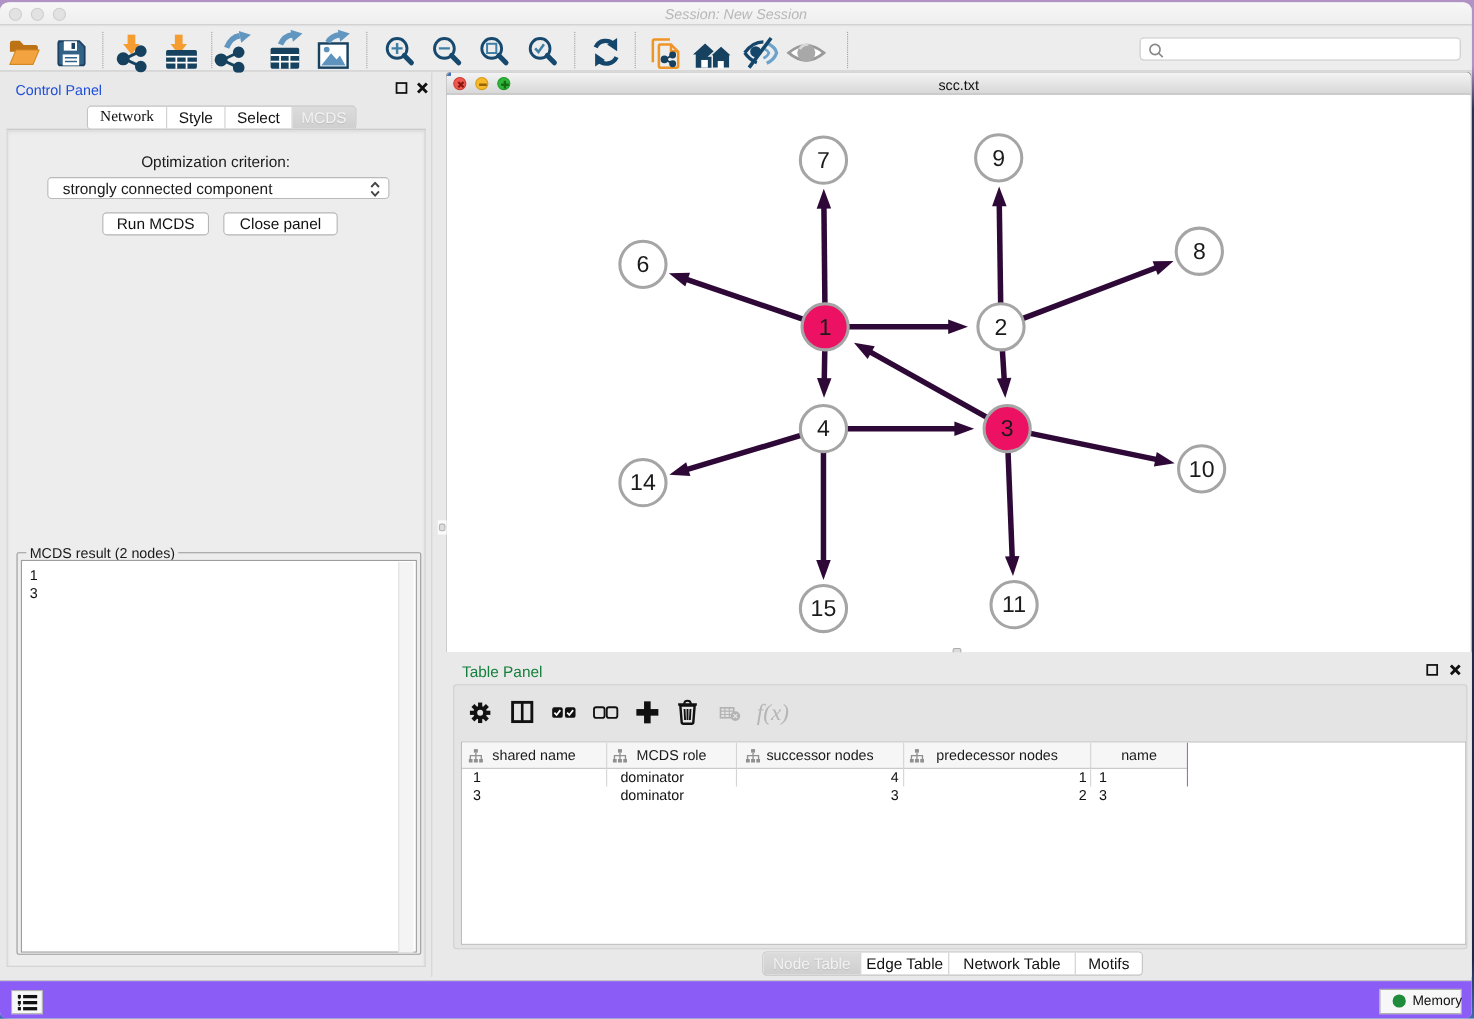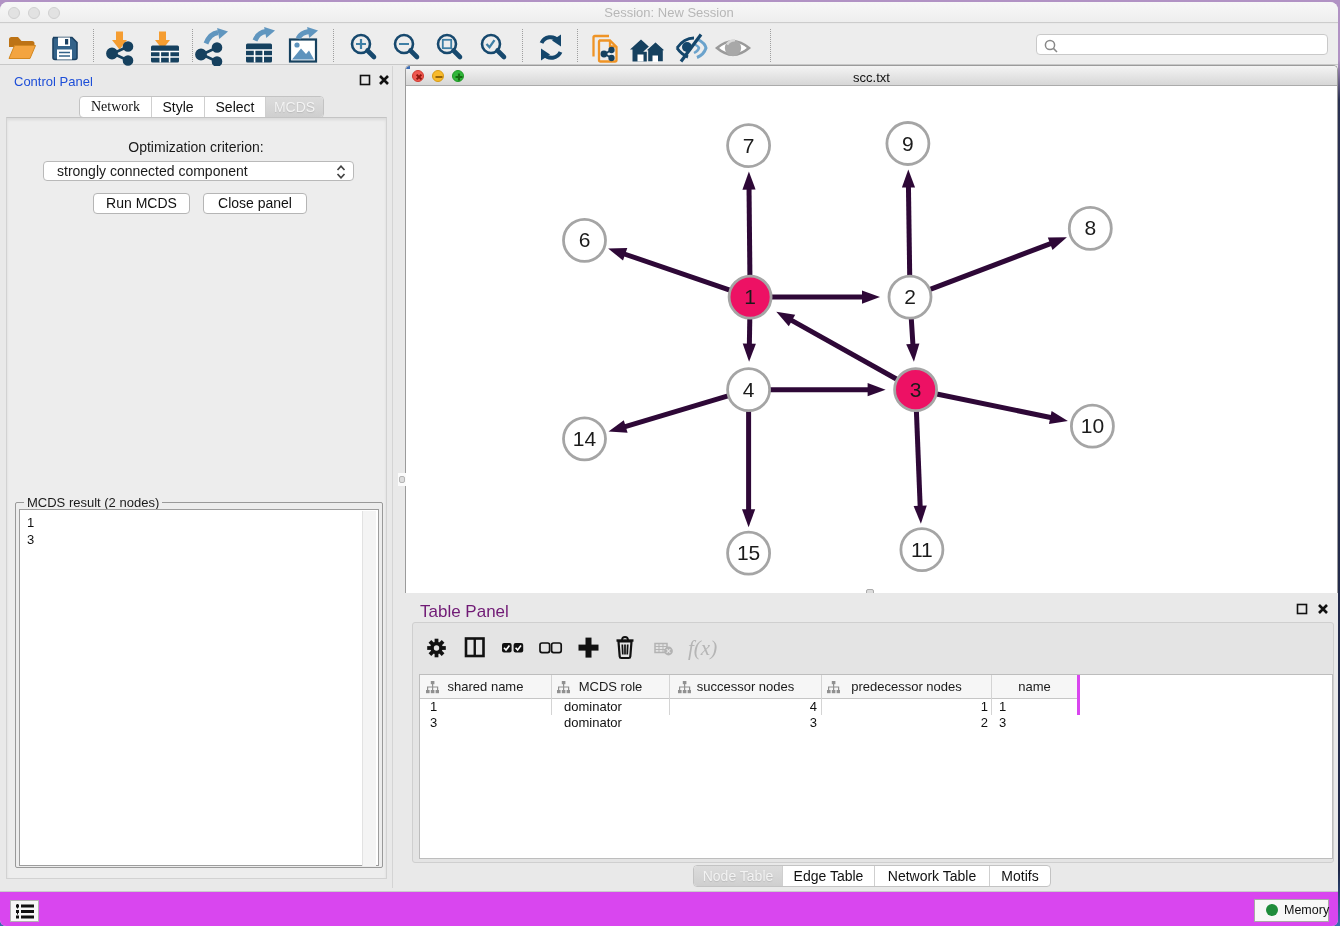--- a/index.html
+++ b/index.html
@@ -7,21 +7,21 @@
 body { background:linear-gradient(180deg,#b192c4 0px,#b192c4 60px,#2a3052 100px,#1e2747 870px,#3c6cb0 926px); font-family:"Liberation Sans", sans-serif; position:relative; }
 .abs { position:absolute; }
 #win { position:absolute; left:0; top:2px; width:1338px; height:924px;
   border-radius:8px 8px 6px 6px; background:#e9e9e9; overflow:hidden; }
 #bluecorner { position:absolute; left:0; top:919px; width:8px; height:7px; background:#3a68ad; }
 #titlebar { position:absolute; left:0; top:0; width:100%; height:21px;
   background:linear-gradient(#f7f7f7,#eeeeee); border-bottom:1px solid #cccccc; }
 .tl { position:absolute; top:5px; width:12px; height:12px; border-radius:50%;
   background:#e2e2e2; border:1px solid #cfcfcf; }
 #title { position:absolute; top:3px; left:0; width:100%; text-align:center;
-  font-size:13px; color:#b7b7b7; }
+  font-size:13px; color:#b7b7b7;font-style:italic; }
 #toolbar { position:absolute; left:0; top:22px; width:100%; height:41px;
   background:#ededed; border-bottom:1px solid #c8c8c8; }
 .tsep { position:absolute; top:5px; height:33px; width:0;
   border-left:1px dotted #9f9f9f; }
 #searchbox { position:absolute; left:1036px; top:10px; width:292px; height:21px;
   background:#fff; border:1px solid #c9c9c9; border-radius:4px; }
 #searchbox svg { position:absolute; left:6px; top:3px; }
 
 #cpanel { position:absolute; left:0; top:64px; width:393px; height:822px;
   background:#e9e9e9; border-right:1px solid #d4d4d4; }
@@ -57,36 +57,36 @@
   background:#fff; overflow:hidden; }
 #netwin-bar { position:absolute; left:0; top:0; width:100%; height:20px;
   background:linear-gradient(#f4f4f4,#d7d7d7); border-bottom:1px solid #ababab; }
 .wl { position:absolute; top:4px; width:12px; height:12px; border-radius:50%; }
 #netwin-title { position:absolute; left:0; top:4px; width:100%; text-align:center;
   font-size:13px; color:#111; }
 #canvas { position:absolute; left:0; top:21px; width:931px; height:506px; background:#fff; }
 
 #tpanel { position:absolute; left:394px; top:591px; width:946px; height:295px;
   background:#e9e9e9; }
-#tpanel-title { position:absolute; left:26px; top:9px; font-size:17px; color:#701a75; }
+#tpanel-title { position:absolute; left:26px; top:9px; font-size:14px; color:#15803d; }
 #tblock { position:absolute; left:18px; top:29px; width:922px; height:241px;
   background:#e4e4e4; border:1px solid #cfcfcf; border-radius:3px; }
 #ttable { position:absolute; left:6px; top:51px; width:914px; height:185px;
   background:#fff; border:1px solid #bdbdbd; overflow:hidden; }
 #thead { position:absolute; left:0; top:0; width:660px; height:24px;
   background:#f6f6f6; border-bottom:1px solid #c6c6c6; }
 .hcell { position:absolute; top:0; height:40px; border-right:1px solid #d4d4d4;
   font-size:13px; color:#1a1a1a; text-align:center; line-height:24px; }
 .trow { position:absolute; font-size:13px; color:#111; height:16px; line-height:16px; }
 
 #ttabs { position:absolute; left:299px; top:272px; height:22px;
   background:#fff; border:1px solid #c3c3c3; border-radius:4px; display:flex; overflow:hidden; }
 
 #statusbar { position:absolute; left:0; top:889px; width:100%; height:35px;
-  border-top:1px solid #cbcbcb; background:#d946ef; }
+  border-top:1px solid #cbcbcb; background:#8b5cf6; }
 #listbtn { position:absolute; left:10px; top:8px; width:29px; height:22px;
   background:#f7f7f7; border:1px solid #b2b2b2; }
 #membtn { position:absolute; left:1254px; top:7px; width:75px; height:23px;
   background:#f7f7f7; border:1px solid #a8a8a8; font-size:13px; color:#111; }
 </style>
 </head>
 <body>
 <svg width="0" height="0" style="position:absolute;">
   <defs>
     <g id="treeic">
@@ -442,36 +442,36 @@
         <svg class="abs" style="left:258px;top:6px;" width="13" height="13" viewBox="0 0 13 13">
             <use href="#treeic"></use>
           </svg>
         <svg class="abs" style="left:407px;top:6px;" width="13" height="13" viewBox="0 0 13 13">
             <use href="#treeic"></use>
           </svg>
         <div class="hcell" style="left:0; width:132px;">shared name</div>
         <div class="hcell" style="left:132px; width:118px;">MCDS role</div>
         <div class="hcell" style="left:250px; width:152px;">successor nodes</div>
         <div class="hcell" style="left:402px; width:170px;">predecessor nodes</div>
-        <div class="hcell" style="left:572px; width:88px; border-right:3px solid #d946ef;text-align:center;">name</div>
+        <div class="hcell" style="left:572px; width:88px; border-right:1px solid #d946ef;text-align:center;">name</div>
         <div class="trow" style="left:10px; top:24px;">1</div>
         <div class="trow" style="left:144px; top:24px;">dominator</div>
         <div class="trow" style="left:250px; top:24px; width:147px; text-align:right;">4</div>
         <div class="trow" style="left:402px; top:24px; width:166px; text-align:right;">1</div>
         <div class="trow" style="left:579px; top:24px;">1</div>
         <div class="trow" style="left:10px; top:40px;">3</div>
         <div class="trow" style="left:144px; top:40px;">dominator</div>
         <div class="trow" style="left:250px; top:40px; width:147px; text-align:right;">3</div>
         <div class="trow" style="left:402px; top:40px; width:166px; text-align:right;">2</div>
         <div class="trow" style="left:579px; top:40px;">3</div>
       </div>
     </div>
     <div id="ttabs">
       <div class="seg sel" style="width:89px;">Node Table</div>
-      <div class="seg" style="width:92px;">Edge Table</div>
+      <div class="seg" style="width:80px;">Edge Table</div>
       <div class="seg" style="width:115px;">Network Table</div>
       <div class="seg" style="width:60px;">Motifs</div>
     </div>
   </div>
   <div id="statusbar">
     <div id="listbtn">
       <svg style="position:absolute;left:5px;top:3px;" width="18" height="15" viewBox="0 0 18 15">
         <g fill="#111">
           <rect x="0" y="0.5" width="3" height="3"></rect>
             <rect x="5" y="0.5" width="13" height="3"></rect>

